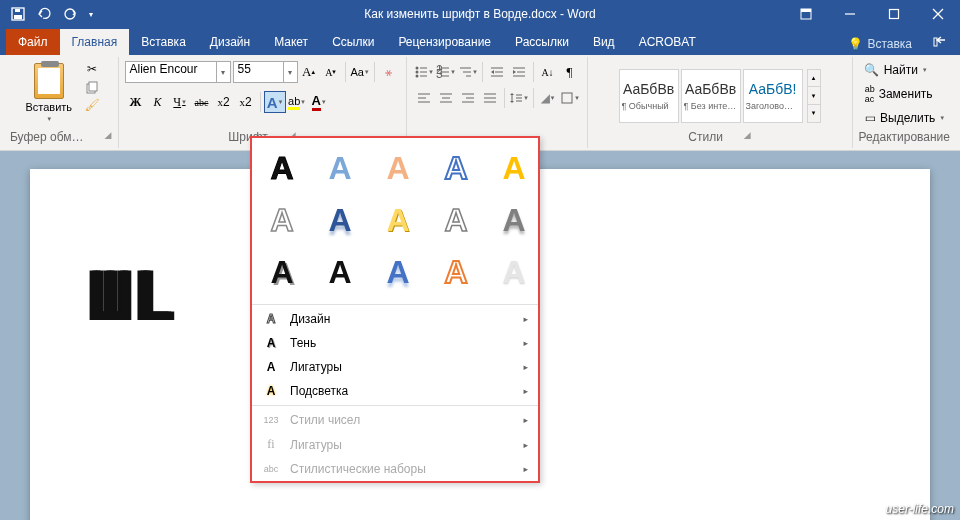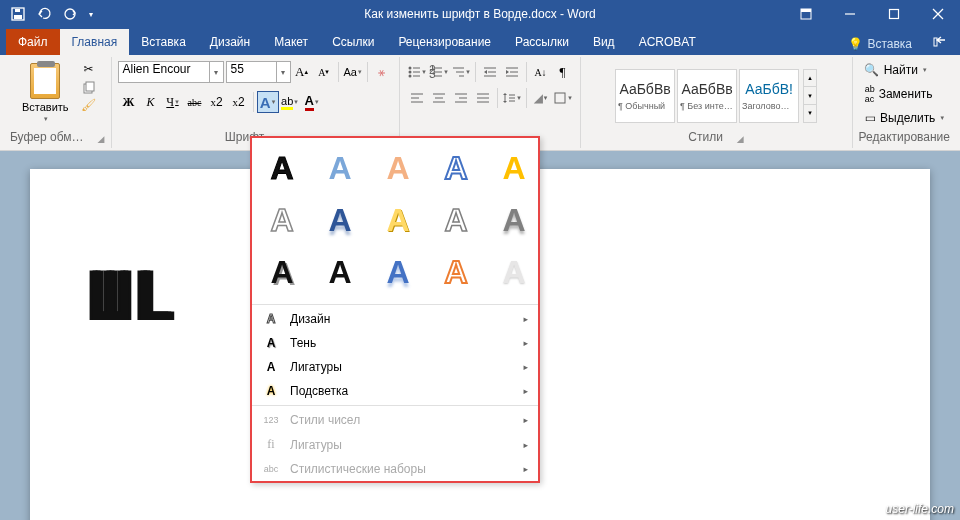--- a/index.html
+++ b/index.html
@@ -12,21 +12,21 @@
 .winctl .wbtn{width:44px;height:28px;display:flex;align-items:center;justify-content:center;cursor:pointer}
 .tabrow{background:#2b579a;height:27px;display:flex;align-items:flex-end;padding-left:6px;gap:0}
 .tab{padding:6px 12px;color:#fff;font-size:12px;cursor:pointer}
 .tab.file{background:#c2410c}
 .tab.active{background:#f3f2f1;color:#2b579a}
 .tellme{margin-left:auto;display:flex;align-items:center;gap:4px;color:#cfe0f3;padding:4px 8px}
 .sharebtn{width:40px;height:27px;display:flex;align-items:center;justify-content:center;color:#fff}
 .ribbon{background:#f3f2f1;border-bottom:1px solid #d4d4d4;height:96px;display:flex;padding:2px 4px}
 .group{border-right:1px solid #d9d9d9;padding:4px 6px;display:flex;flex-direction:column;justify-content:space-between;align-items:center}
 .group-body{display:flex;align-items:flex-start;gap:4px;flex:1}
-.group-label{font-size:11px;color:#666;text-align:center;width:100%;display:flex;justify-content:center;align-items:flex-end;gap:12px}
+.group-label{font-size:11px;color:#666;text-align:center;width:100%;display:flex;justify-content:center;align-items:flex-start;gap:19px}
 .paste-big{display:flex;flex-direction:column;align-items:center;gap:2px;padding:2px 6px;cursor:pointer}
 .paste-icon{width:30px;height:36px;background:linear-gradient(#f7c978,#e8a838);border:1px solid #b08030;border-radius:2px;position:relative}
 .paste-icon::before{content:"";position:absolute;top:-3px;left:6px;width:18px;height:6px;background:#888;border-radius:2px}
 .paste-icon::after{content:"";position:absolute;top:4px;left:3px;width:22px;height:26px;background:#fff}
 .mini-col{display:flex;flex-direction:column;gap:2px}
 .mini-btn{width:20px;height:16px;display:flex;align-items:center;justify-content:center;border:1px solid transparent;cursor:pointer}
 .font-row{display:flex;align-items:center;gap:0;margin-bottom:4px}
 .combo{border:1px solid #ababab;background:#fff;height:22px;display:flex;align-items:flex-start;padding:0 4px;font-size:11px;cursor:text}
 .combo.font{width:92px}
 .combo.size{width:51px}

